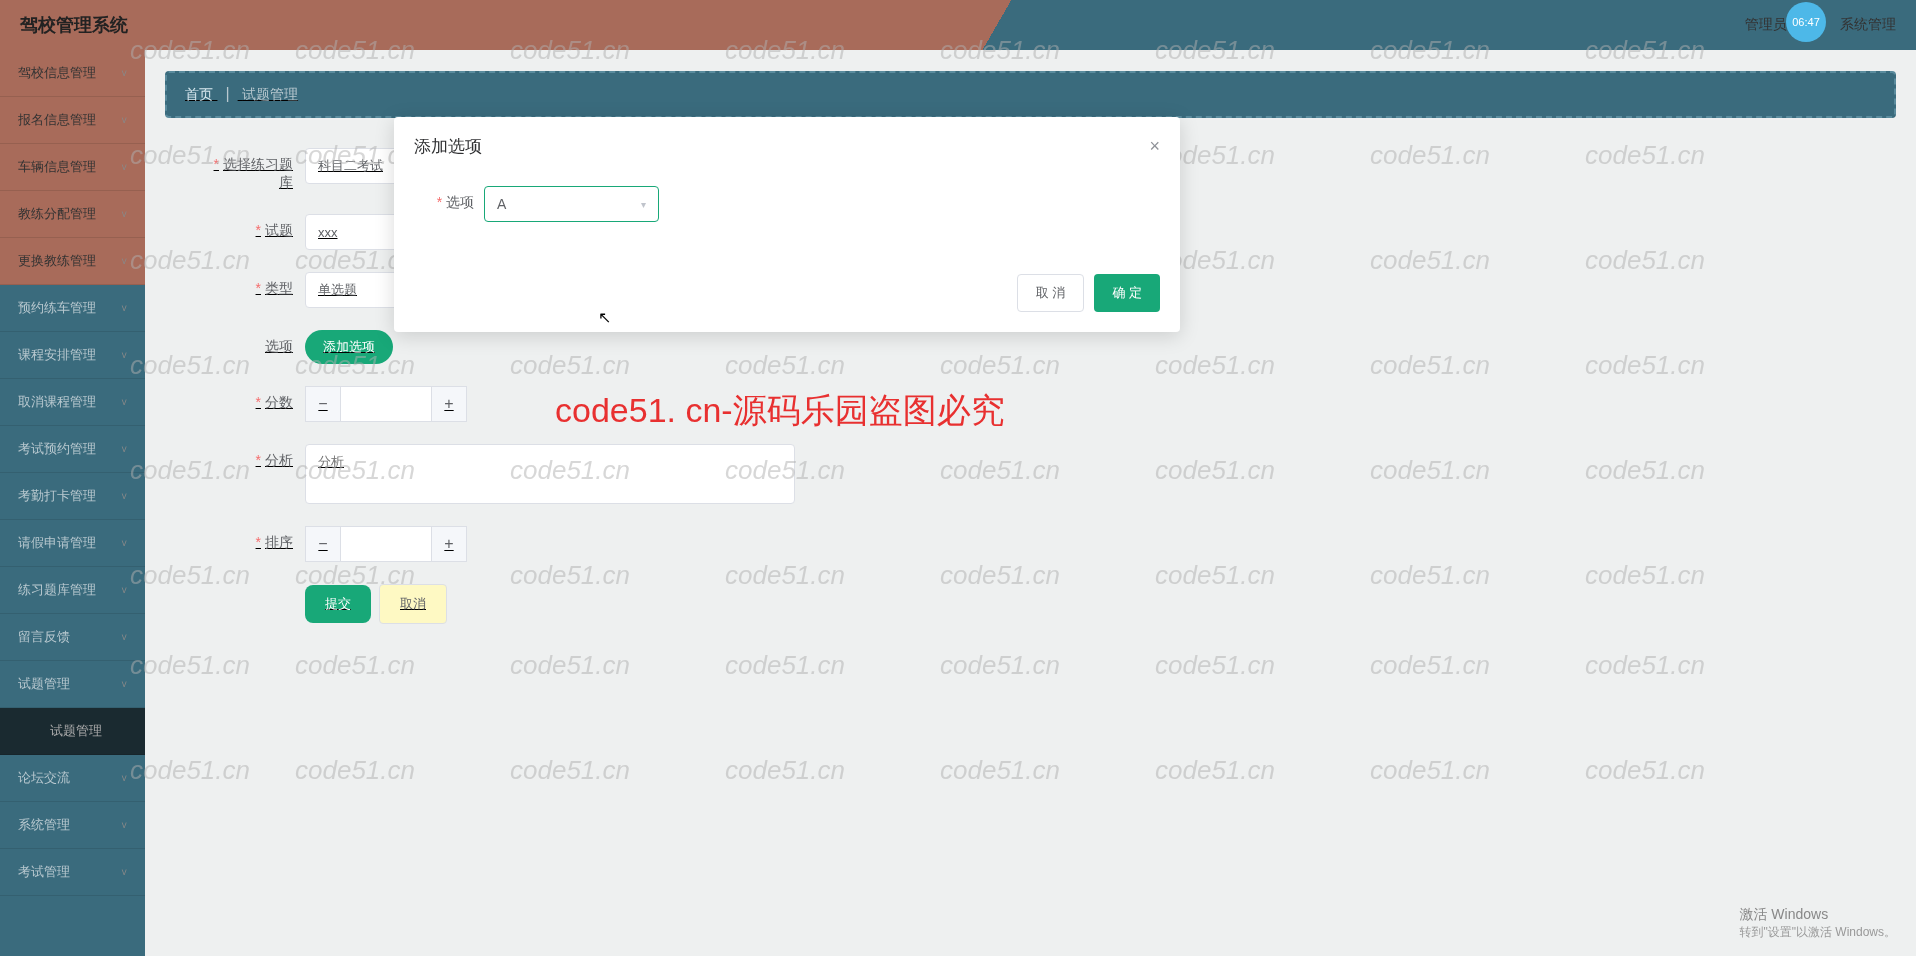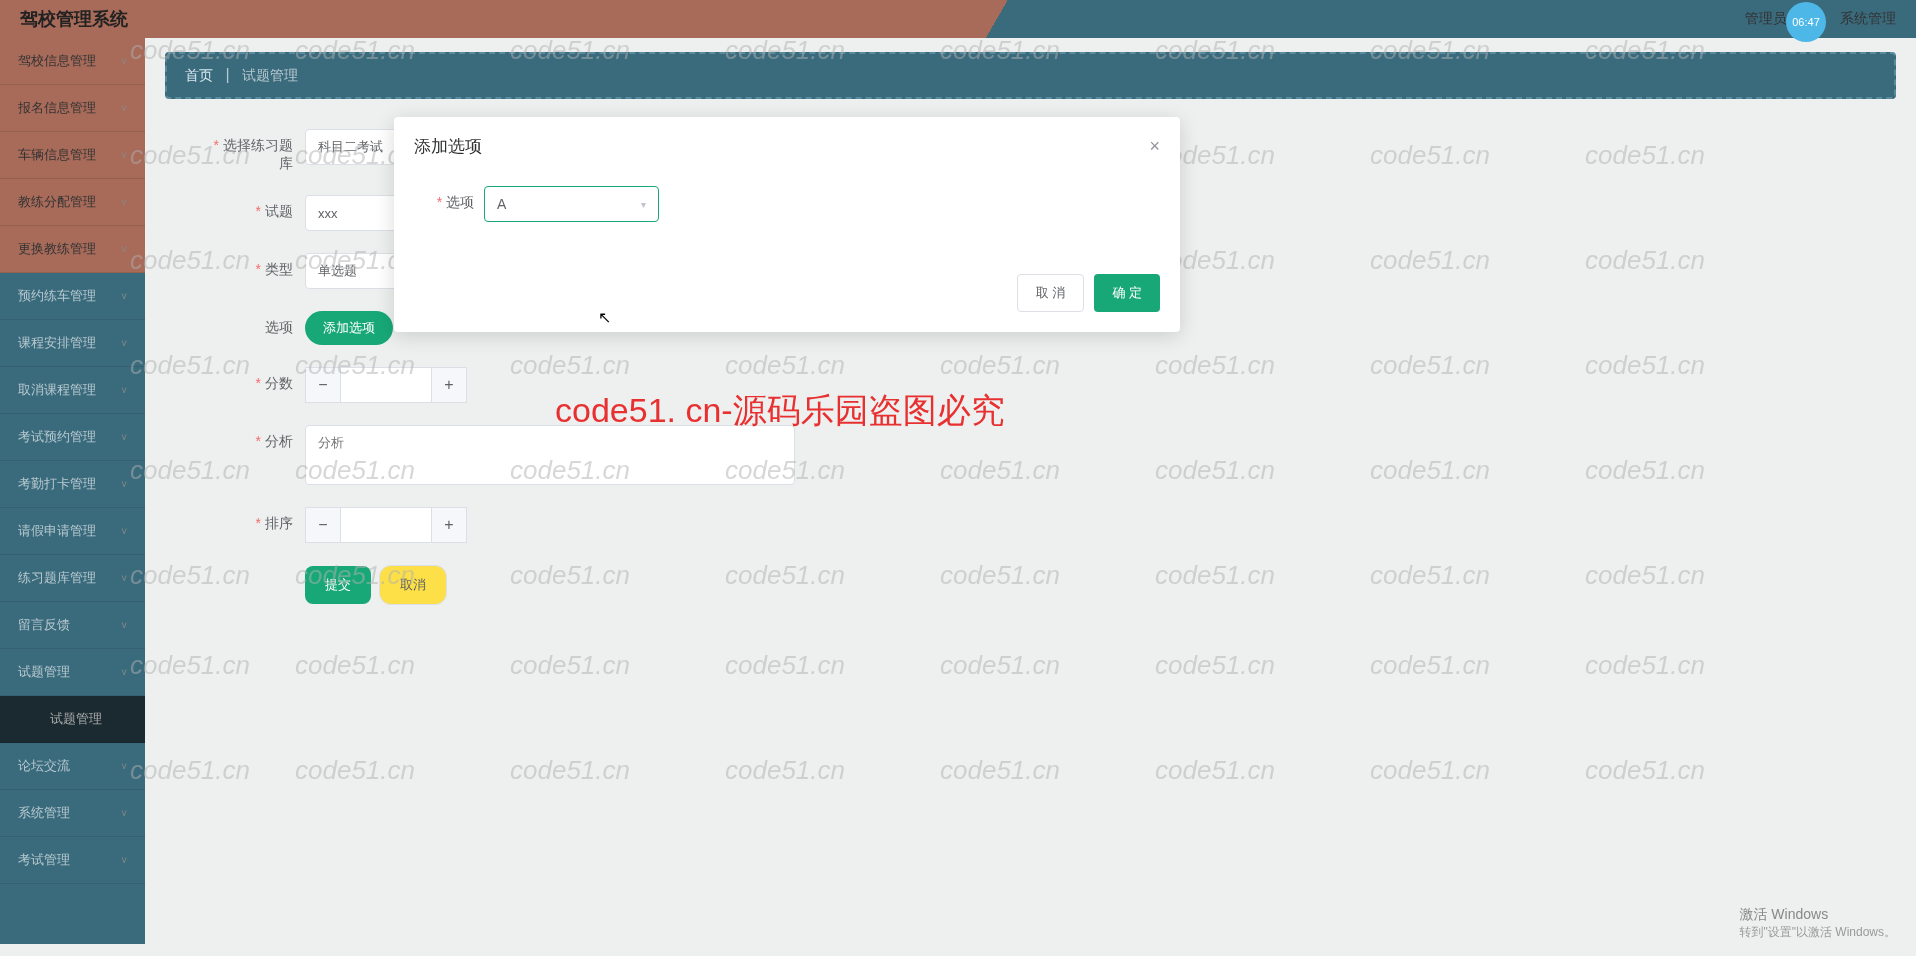--- a/index.html
+++ b/index.html
@@ -1,46 +1,46 @@
 <!DOCTYPE html>
 <html><head>
   <meta charset="utf-8">
   <style>
     * { margin: 0; padding: 0; box-sizing: border-box; font-family: "Microsoft YaHei", sans-serif; }
     body { background: #eef0f0; position: relative; width: 1916px; height: 956px; overflow: hidden; }
     
-    .header { height: 38px; background: linear-gradient(120deg, #a86b5a 0%, #a86b5a 52%, #3a6b7d 52%, #3a6b7d 100%); display: flex; align-items: center; padding: 0 20px; justify-content: space-between; }
+    .header { height: 50px; background: linear-gradient(120deg, #a86b5a 0%, #a86b5a 52%, #3a6b7d 52%, #3a6b7d 100%); display: flex; align-items: center; padding: 0 20px; justify-content: space-between; }
     .header-title { font-size: 18px; font-weight: bold; color: #222; }
     .header-right { display: flex; align-items: center; gap: 15px; color: #333; font-size: 14px; }
     .clock { background: #4db8e8; color: #fff; border-radius: 50%; width: 40px; height: 40px; display: flex; align-items: center; justify-content: center; font-size: 11px; position: absolute; right: 90px; top: 2px; }
     
     .container { display: flex; height: calc(100% - 50px); }
     .sidebar { width: 145px; background: #3a6b7d; color: #b8c8cf; overflow-y: auto; }
     .sidebar-item { padding: 14px 18px; font-size: 13px; border-bottom: 1px solid rgba(0,0,0,0.1); display: flex; justify-content: space-between; align-items: center; cursor: pointer; gap: 8px; }
     .sidebar-item.brown { background: #a86b5a; color: #333; }
     .sidebar-item.submenu { background: #1a2a30; padding-left: 50px; color: #aaa; }
     .chevron { font-size: 10px; color: #888; }
     
-    .main { flex: 1; padding: 14px 20px; position: relative; }
+    .main { flex: 1; padding: 21px 20px; position: relative; text-decoration: underline; }
     .breadcrumb-bar { background: #3a6b7d; border: 2px dashed #5a8b9d; border-radius: 4px; padding: 12px 18px; margin-bottom: 30px; }
     .breadcrumb-bar a { color: #d8e8ef; font-size: 14px; text-decoration: none; }
     .breadcrumb-bar span { color: #b8c8cf; margin: 0 8px; }
     
     .form { padding-left: 40px; }
     .form-row { display: flex; align-items: flex-start; margin-bottom: 22px; }
     .form-label { width: 100px; text-align: right; padding-right: 12px; font-size: 14px; color: #606266; padding-top: 8px; }
     .form-label .req { color: #f56c6c; margin-right: 4px; }
     .form-control { display: flex; align-items: center; gap: 8px; }
     .input-text { height: 36px; border: 1px solid #dcdfe6; border-radius: 4px; padding: 0 12px; font-size: 13px; color: #606266; width: 200px; background: #fff; }
     .input-text.wide { width: 490px; }
     .select-box { position: relative; }
     .select-arrow { position: absolute; right: 10px; top: 50%; transform: translateY(-50%); font-size: 10px; color: #c0c4cc; }
     .btn-green { background: #18a878; color: #fff; border: none; border-radius: 18px; padding: 8px 18px; font-size: 13px; cursor: pointer; }
     .btn-green.square { border-radius: 8px; padding: 10px 20px; }
-    .btn-plain { background: #fde047; border: 1px solid #dcdfe6; color: #606266; border-radius: 12px; padding: 10px 20px; font-size: 13px; cursor: pointer; }
+    .btn-plain { background: #fef9c3; border: 1px solid #dcdfe6; color: #606266; border-radius: 4px; padding: 10px 20px; font-size: 13px; cursor: pointer; }
     .stepper { display: flex; }
     .stepper button { width: 36px; height: 36px; border: 1px solid #dcdfe6; background: #f5f7fa; cursor: pointer; color: #606266; font-size: 16px; }
     .stepper input { width: 90px; height: 36px; border: 1px solid #dcdfe6; border-left: none; border-right: none; text-align: center; }
     .textarea { width: 490px; height: 60px; border: 1px solid #dcdfe6; border-radius: 4px; padding: 8px 12px; font-size: 13px; resize: none; }
     
     .modal-overlay { position: absolute; inset: 0; background: rgba(0,0,0,0); z-index: 100; }
     .modal { position: absolute; top: 117px; left: 394px; width: 786px; background: #fff; border-radius: 4px; box-shadow: 0 4px 20px rgba(0,0,0,0.15); z-index: 101; }
     .modal-header { padding: 18px 20px; display: flex; justify-content: space-between; align-items: center; }
     .modal-title { font-size: 17px; color: #303133; }
     .modal-close { font-size: 18px; color: #909399; cursor: pointer; background: none; border: none; }

